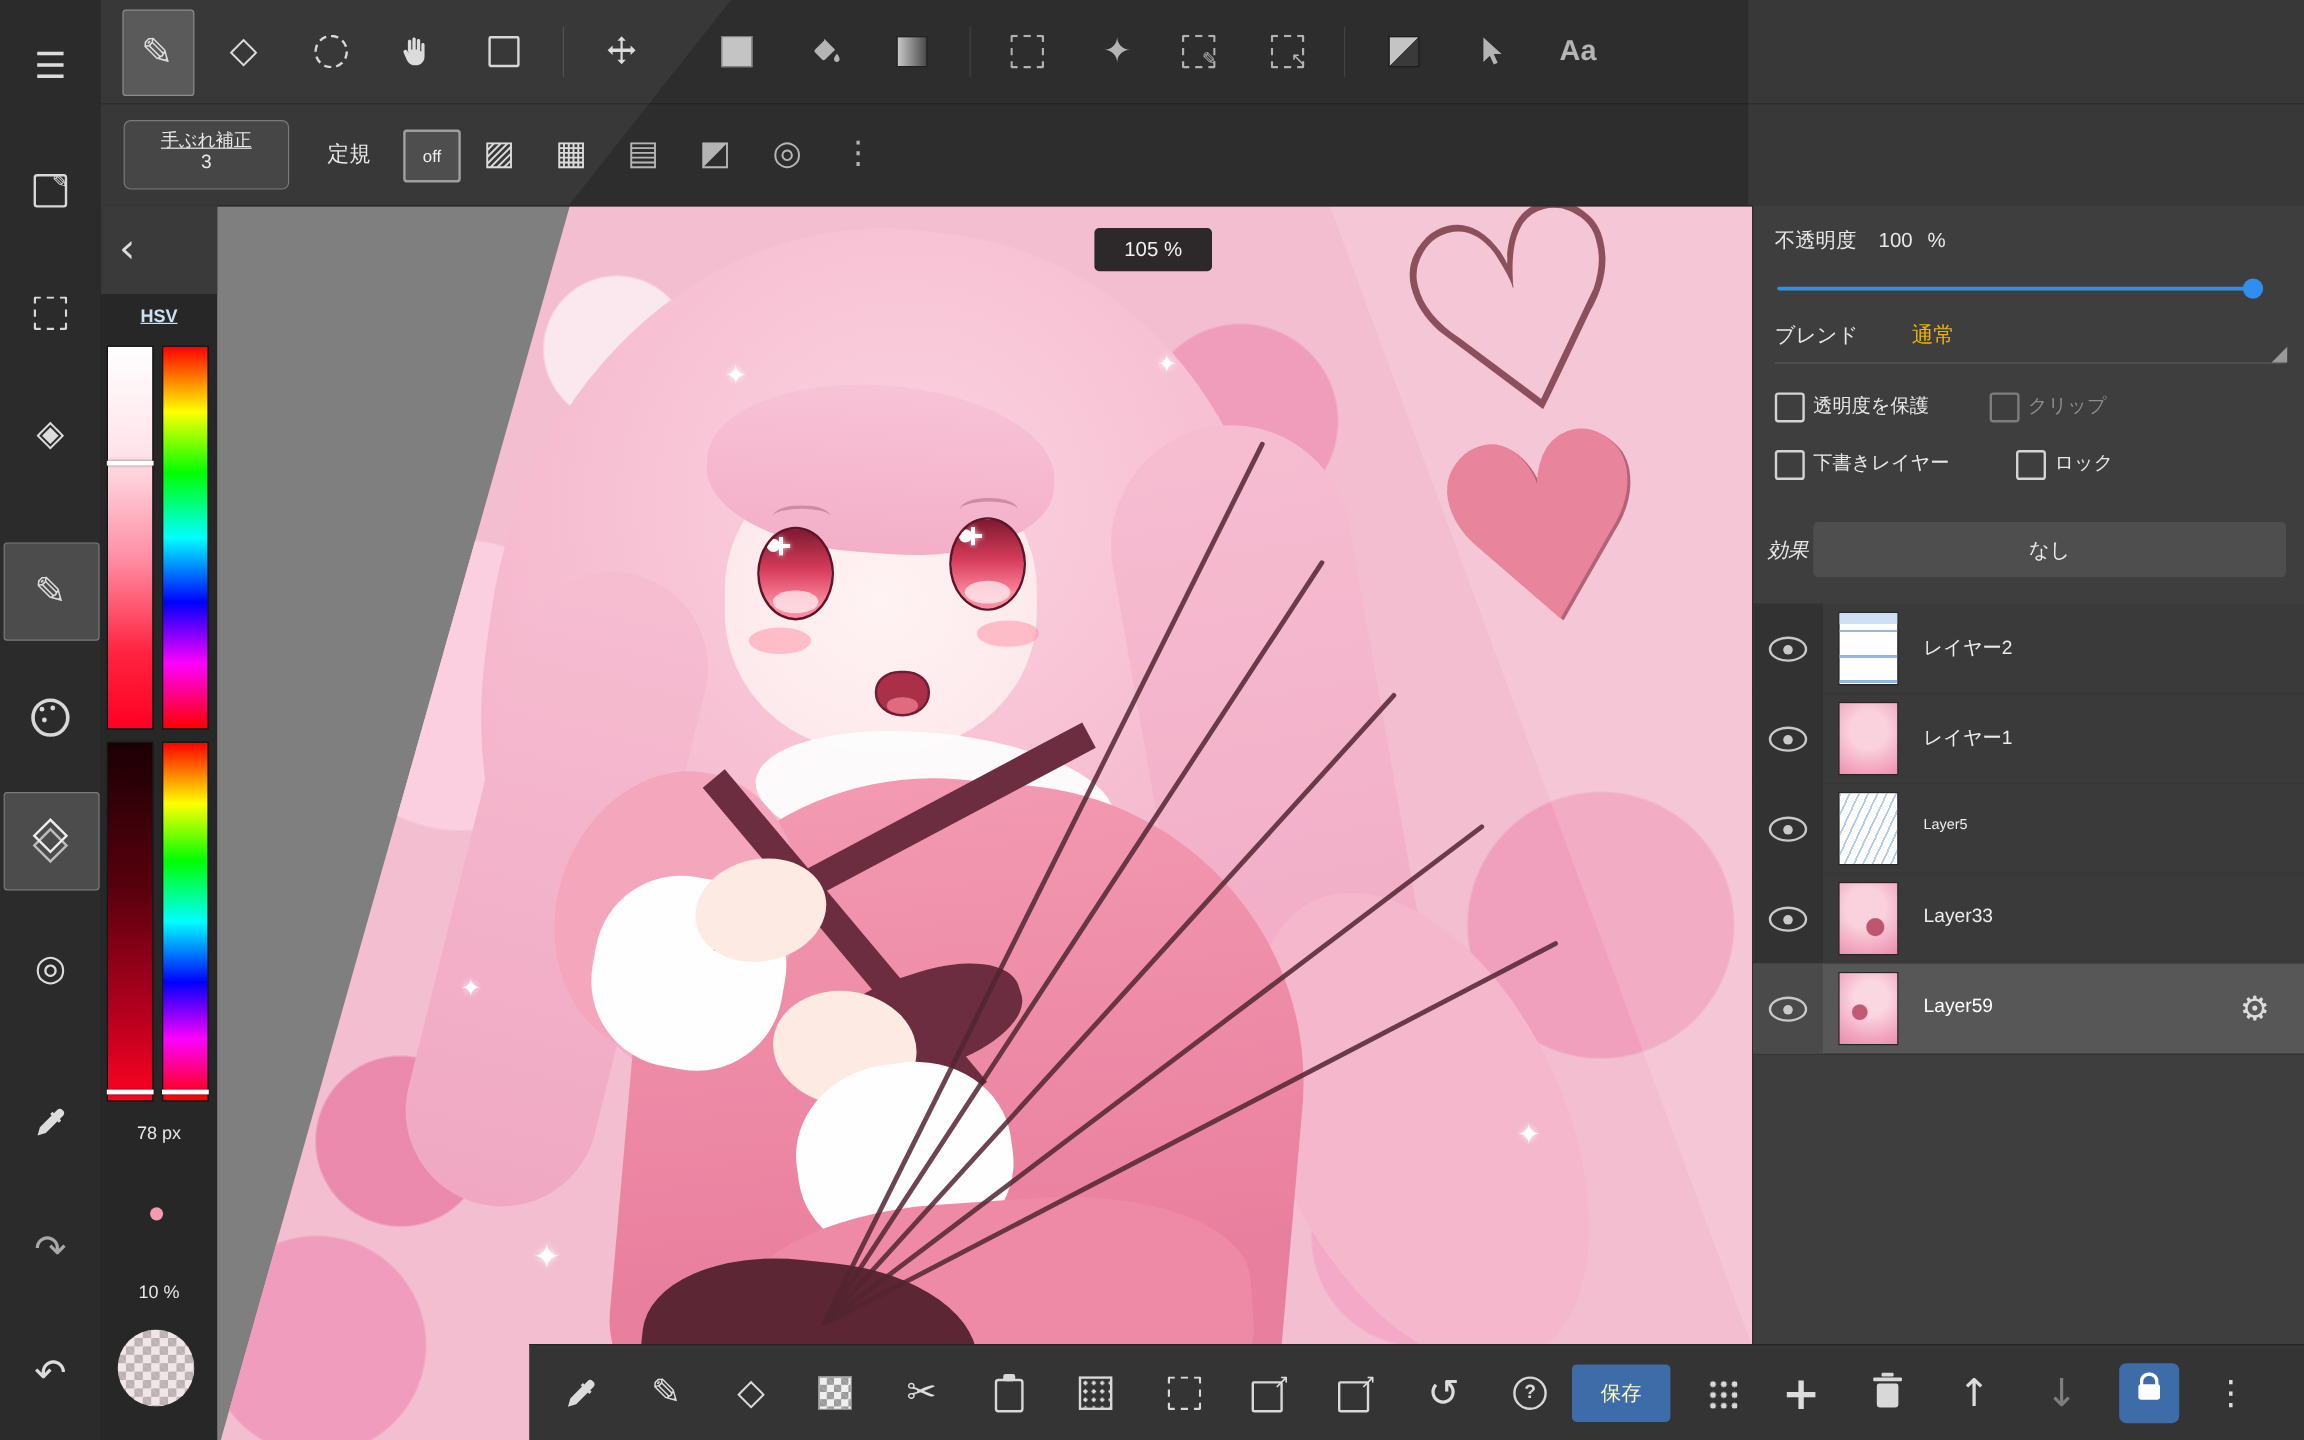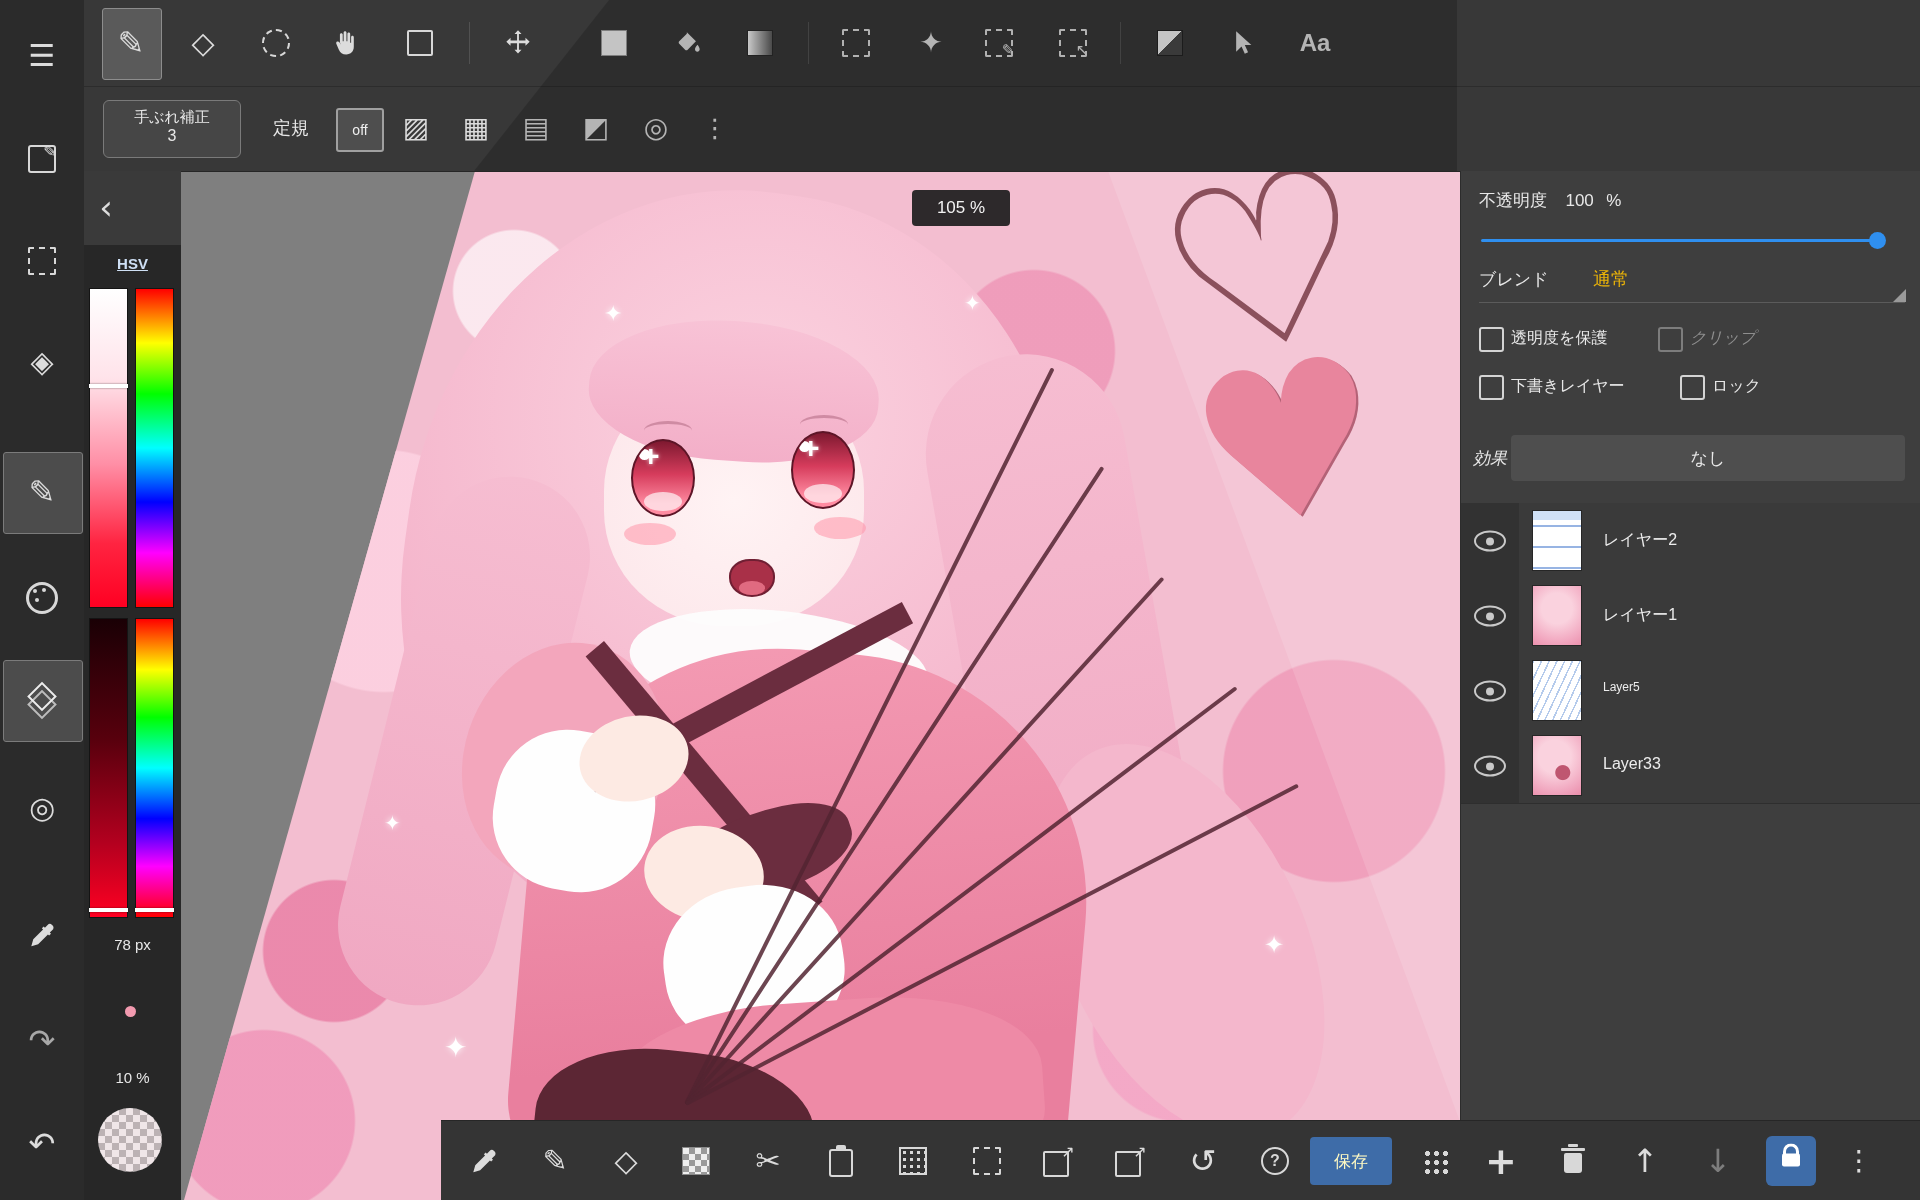--- a/index.html
+++ b/index.html
@@ -210,21 +210,21 @@
     <span class="dsq" style="left:989px;top:43px;"></span>
     <span class="ic" style="left:998px;top:50px;font-size:15px;">↖</span>
     <div class="vdiv" style="left:1036px;top:22px;height:42px;"></div>
     <span class="hsq" style="left:1086px;top:43px;"></span>
     <svg class="isvg" style="left:1158px;top:43px;" viewBox="0 0 24 24">
         <polygon fill="#dcdcdc" points="7,2 7,19.5 11.6,14.9 14.4,21.3 17.2,20 14.4,13.8 20,13.8"></polygon>
       </svg>
     <span class="ic" style="left:1231px;top:43px;font-size:24px;font-weight:bold;font-family:'Liberation Sans',sans-serif;">Aa</span>
 
     <div class="btn2" style="left:19px;top:100px;width:136px;height:56px;">
-      <div class="jp" style="font-size:15px;margin-top:7px;">手ぶれ補正</div>
+      <div class="jp" style="font-size:15px;margin-top:7px;text-decoration:underline;">手ぶれ補正</div>
       <div style="font-size:16px;color:#e8e8e8;">3</div>
     </div>
     <span class="ic jp" style="left:207px;top:128px;font-size:18px;font-family:'Liberation Sans',sans-serif;">定規</span>
     <div class="abs" style="left:252px;top:108px;width:44px;height:40px;border:2px solid #a0a0a0;background:#4e4e4e;border-radius:3px;display:flex;align-items:center;justify-content:center;">
       <span style="font-size:14px;color:#eee;">off</span>
     </div>
     <span class="ic" style="left:332px;top:128px;font-size:28px;">▨</span>
     <span class="ic" style="left:392px;top:128px;font-size:28px;">▦</span>
     <span class="ic" style="left:452px;top:128px;font-size:28px;">▤</span>
     <span class="ic" style="left:512px;top:128px;font-size:28px;">◩</span>
@@ -273,21 +273,21 @@
     <div class="abs" style="left:18px;top:96px;width:426px;height:34px;white-space:nowrap;">
       <span class="jp" style="font-size:17px;">ブレンド</span>
       <span style="font-size:18px;color:#eab308;margin-left:40px;">通常</span>
     </div>
     <div class="abs" style="left:18px;top:131px;width:426px;height:1px;background:#5b5b5b;"></div>
     <div class="abs" style="left:432px;top:118px;width:0;height:0;border-left:13px solid transparent;border-bottom:13px solid #9a9a9a;"></div>
 
     <div class="cb" style="left:18px;top:156px;"></div>
     <span class="abs jp" style="left:50px;top:157px;">透明度を保護</span>
     <div class="cb dis" style="left:197px;top:156px;"></div>
-    <span class="abs jp" style="left:229px;top:157px;color:#8e8e8e;font-style:italic;">クリップ</span>
+    <span class="abs jp" style="left:229px;top:157px;color:#8e8e8e;">クリップ</span>
 
     <div class="cb" style="left:18px;top:204px;"></div>
     <span class="abs jp" style="left:50px;top:205px;">下書きレイヤー</span>
     <div class="cb" style="left:219px;top:204px;"></div>
     <span class="abs jp" style="left:251px;top:205px;">ロック</span>
 
     <span class="abs jp" style="left:12px;top:276px;font-size:17px;font-style:italic;">効果</span>
     <div class="abs" style="left:50px;top:264px;width:394px;height:46px;background:#4e4e4e;border-radius:4px;display:flex;align-items:center;justify-content:center;">
       <span style="font-size:17px;color:#eaeaea;">なし</span>
     </div>
@@ -312,20 +312,28 @@
         </div>
       <div class="lthumb" data-thumb="blue-sketch"></div>
       <span class="abs" style="left:142px;top:27px;font-size:12px;color:#ececec;">Layer5</span>
     </div>
     <div class="lrow" style="top:557px;">
       <div class="eyecell">
           <span class="eye-ico" style="left:29px;top:38px;"></span>
         </div>
       <div class="lthumb" data-thumb="pink-art2"></div>
       <span class="abs" style="left:142px;top:27px;font-size:16px;color:#ececec;">Layer33</span>
+    </div>
+    <div class="lrow sel" style="top:632px;">
+      <div class="eyecell" style="background:#4a4a4a;">
+          <span class="eye-ico" style="left:29px;top:38px;"></span>
+        </div>
+      <div class="lthumb" data-thumb="pink-art3"></div>
+      <span class="abs" style="left:142px;top:27px;font-size:16px;color:#ffffff;">Layer59</span>
+      <span class="ic" style="left:418px;top:38px;font-size:28px;">⚙</span>
     </div>
   </div>
 
   <div class="abs" style="left:441px;top:1120px;width:1479px;height:80px;background:#343434;border-top:1px solid #262626;z-index:50;">
     <svg class="isvg" style="left:43px;top:40px;" viewBox="0 0 24 24">
         <path fill="#dcdcdc" d="M20.6 3.4a2.7 2.7 0 0 0-3.8 0l-2.3 2.3-1-1-1.6 1.6 1 1-8.4 8.4-1 3.6-.7 2.3 2.3-.7 3.6-1 8.4-8.4 1 1 1.6-1.6-1-1 2-2a2.7 2.7 0 0 0-.1-4.5z"></path>
       </svg>
     <span class="ic" style="left:114px;top:40px;font-size:30px;">✎</span>
     <span class="ic" style="left:185px;top:40px;font-size:30px;">◇</span>
     <span class="chk" style="left:255px;top:40px;"></span>

